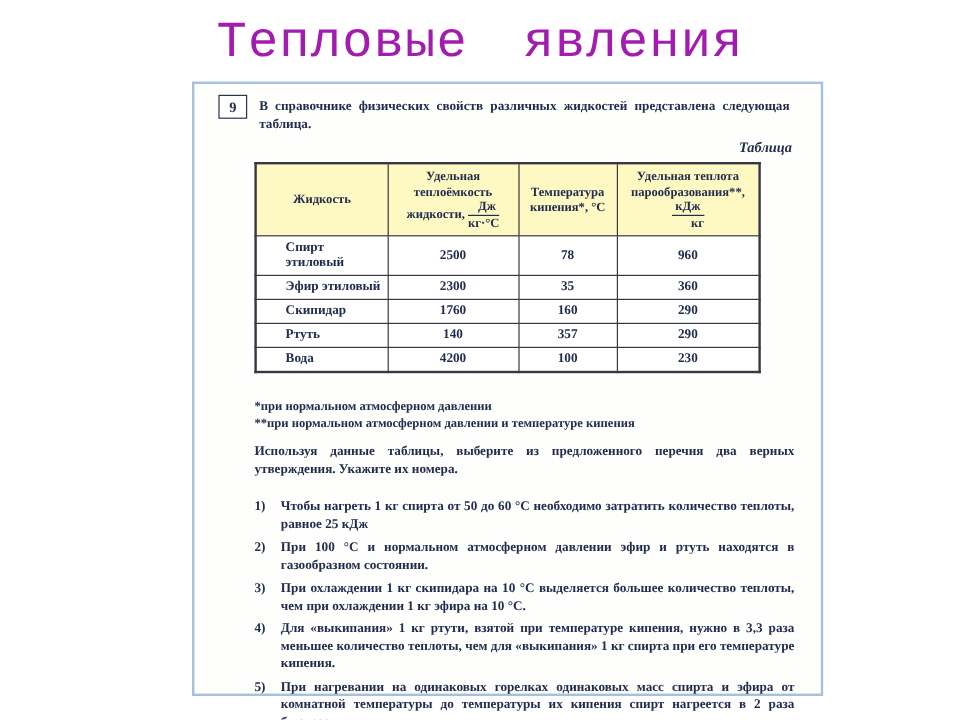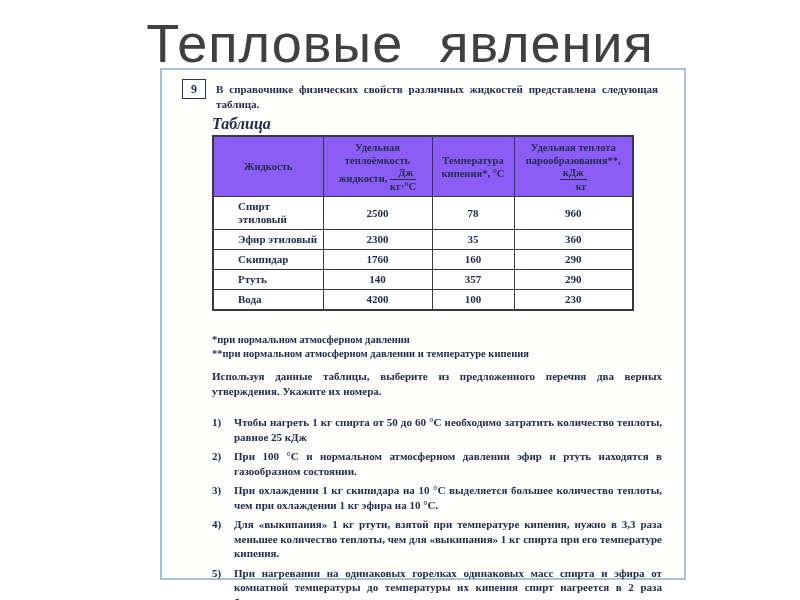--- a/index.html
+++ b/index.html
@@ -2,47 +2,47 @@
 <html><head>
 <meta charset="utf-8">
 <style>
   html,body{margin:0;padding:0;}
   body{
     width:800px;height:600px;position:relative;background:#ffffff;
     font-family:"Liberation Serif", serif;color:#222d4d;overflow:hidden;
   }
   .slide-title{
     position:absolute;top:12px;left:0;width:800px;text-align:center;
-    font-family:Liberation Sans, sans-serif;font-size:54px;font-weight:400;
-    color:#404040;letter-spacing:1px;word-spacing:20px;margin:0;
+    font-family:Liberation Mono, monospace;font-size:42px;font-weight:400;
+    color:#a21caf;letter-spacing:1px;word-spacing:20px;margin:0;
   }
   .panel{
     position:absolute;left:160px;top:68px;width:526px;height:512px;
     border:2px solid #a6c1da;background:#fefefd;box-sizing:border-box;
   }
   .num-badge{
     position:absolute;left:20px;top:9px;width:22px;height:18px;
     border:1.5px solid #2b3350;text-align:center;font-weight:bold;
     font-size:12px;line-height:18px;background:#fff;
   }
   .content{
     position:absolute;left:50px;top:8px;width:450px;
     font-size:11px;font-weight:600;line-height:15px;
   }
   .intro{margin:4px;text-align:justify;}
   .table-label{
-    margin:4px 2px 4px 0;font-style:italic;font-weight:600;font-size:16px;
+    margin:4px 2px 4px 0;text-align:right;font-style:italic;font-weight:600;font-size:12px;
   }
   table.props{
     border-collapse:collapse;background:#fff;
     border:2px solid #383842;table-layout:fixed;width:420px;
   }
   table.props th,table.props td{border:1px solid #383842;box-sizing:border-box;}
   table.props thead th{
-    background:#8b5cf6;font-weight:bold;font-size:10.5px;line-height:13px;
+    background:#fef9c3;font-weight:bold;font-size:10.5px;line-height:13px;
     text-align:center;vertical-align:middle;padding:4px 3px;
   }
   table.props td{
     font-weight:bold;font-size:11px;text-align:center;padding:3px 4px;line-height:13px;
   }
   table.props td.liquid{text-align:left;padding-left:24px;}
   .col-liquid{width:110px;}.col-cap{width:109px;}.col-boil{width:82px;}.col-vap{width:119px;}
   .frac{display:inline-block;vertical-align:middle;text-align:right;line-height:11px;font-size:10.5px;}
   .frac .fnum{display:block;border-bottom:1px solid #222d4d;padding:0 3px 1px;}
   .frac .fden{display:block;padding-top:1px;}

